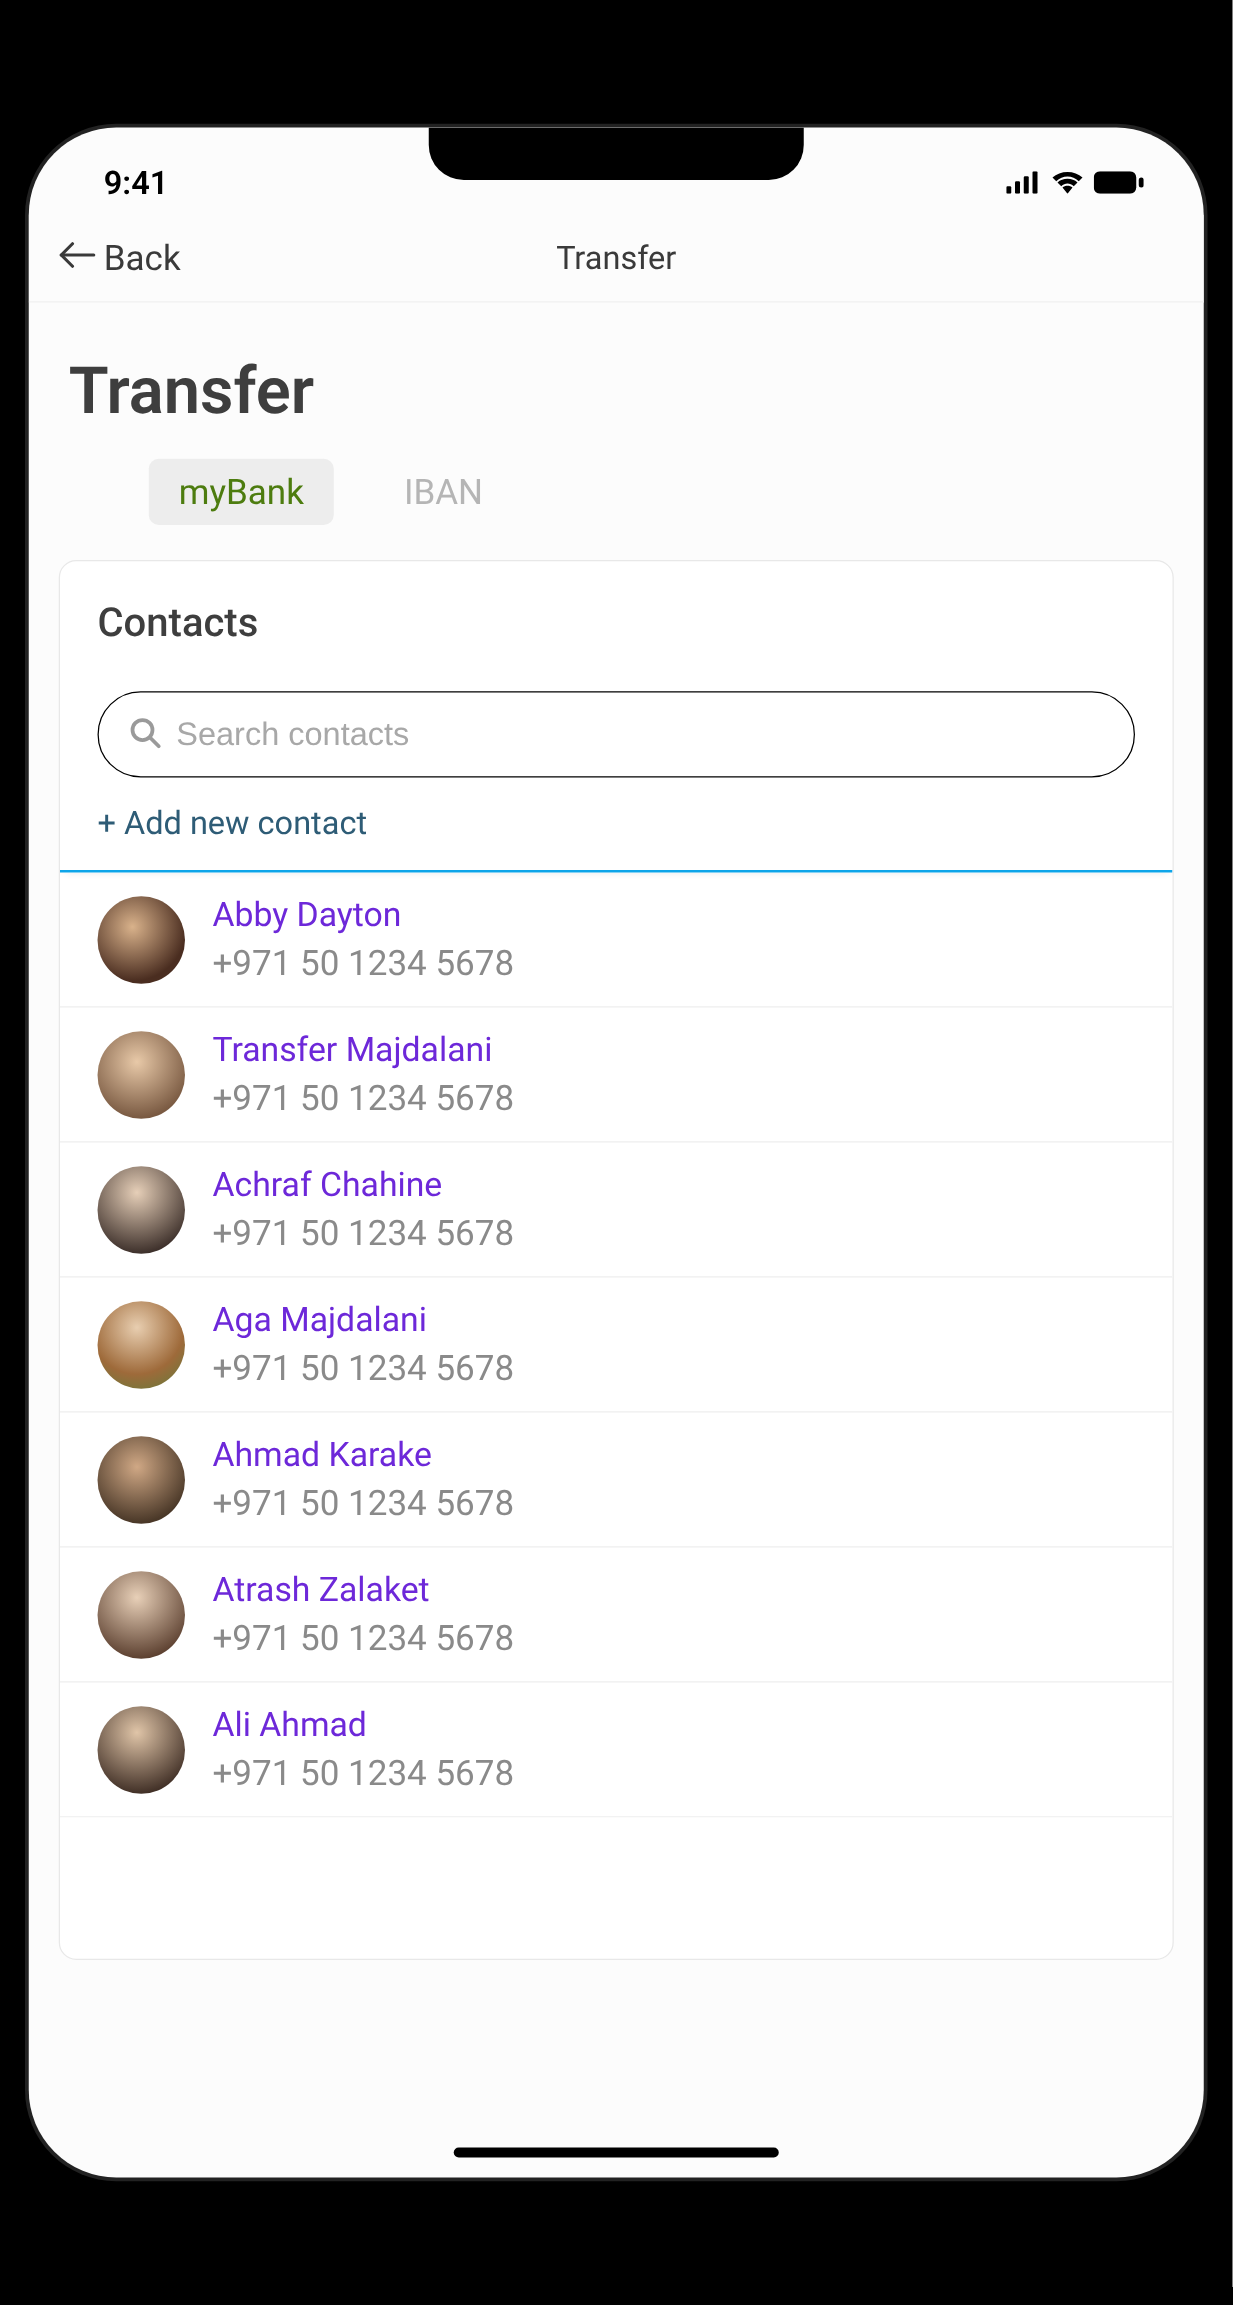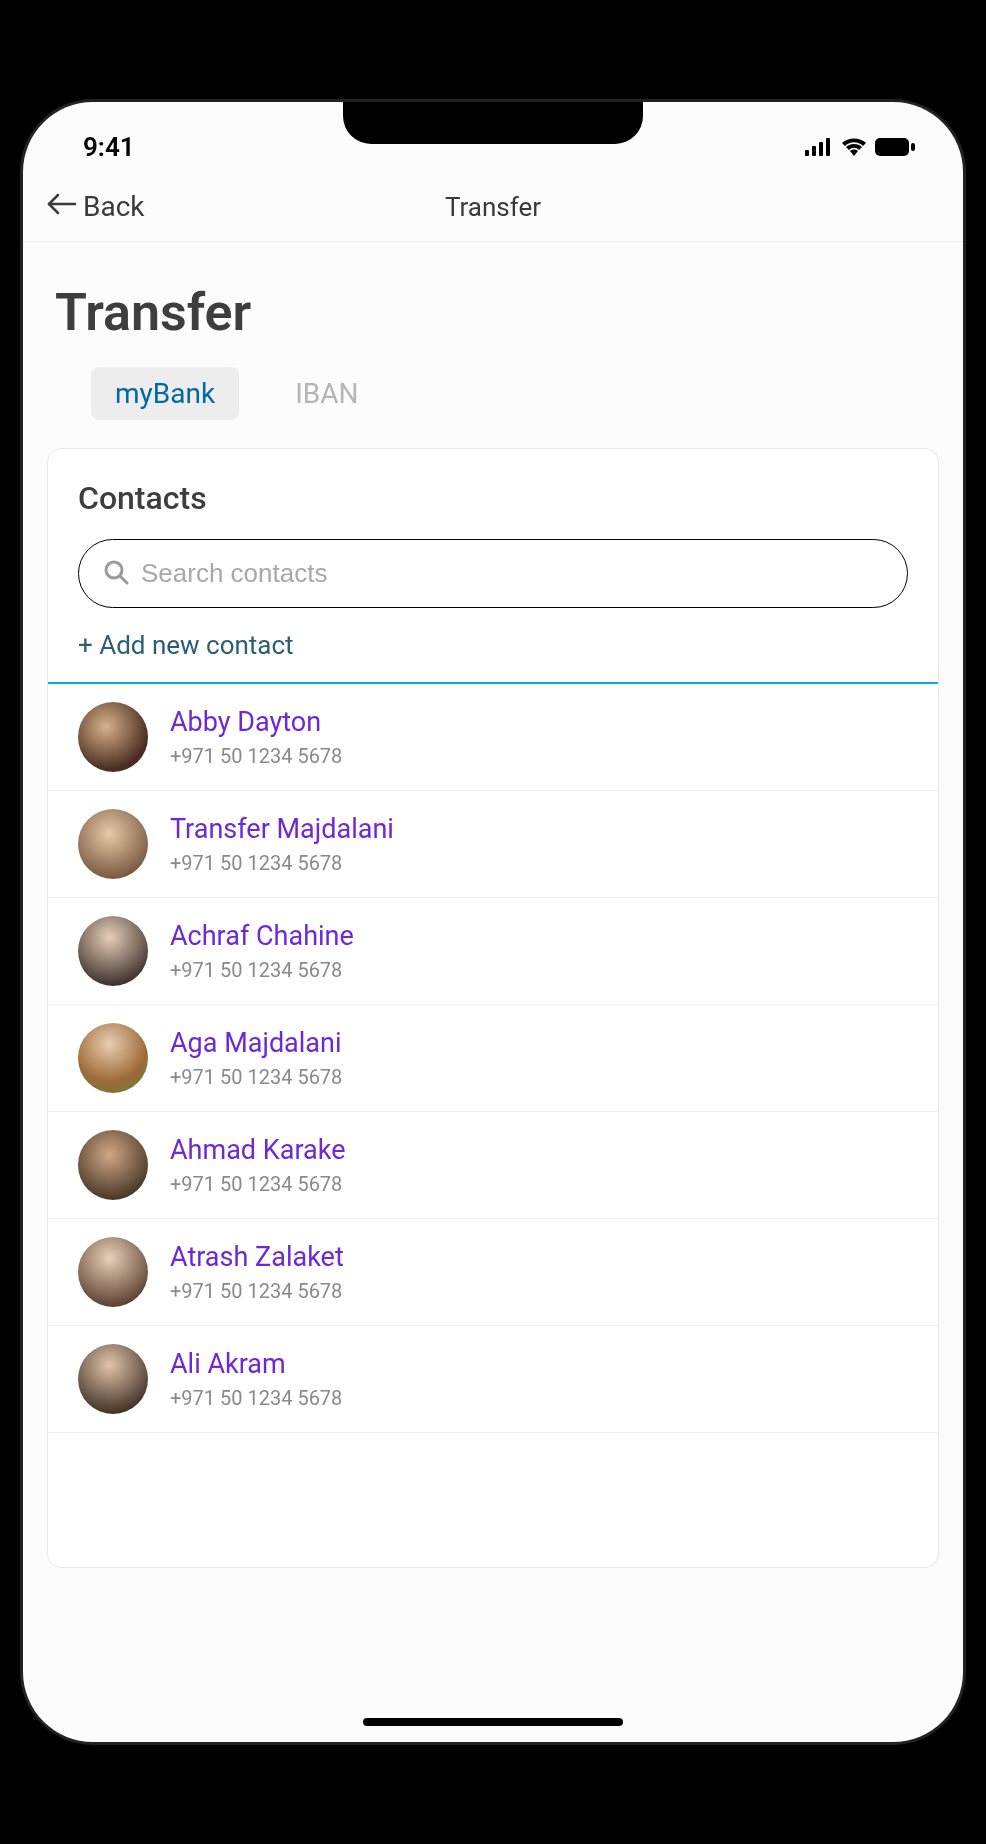--- a/index.html
+++ b/index.html
@@ -87,36 +87,37 @@
   }
   .tab {
     padding: 10px 24px;
     border-radius: 8px;
     font-size: 28px;
     color: #b5b5b5;
     cursor: pointer;
   }
   .tab.active {
     background: #ededed;
-    color: #0369a1;
+    color: #4d7c0f;
+    margin-left: 28px;
   }
   .card {
     border: 1px solid #e8e8e8;
     border-radius: 14px;
     padding: 30px 0 0 0;
     height: 1120px;
     overflow: hidden;
     background: #fff;
   }
   .card-title {
     font-size: 32px;
     font-weight: 500;
     color: #3e3e3e;
     padding: 0 30px;
-    margin-bottom: 22px;
+    margin-bottom: 36px;
   }
   .search-wrap { padding: 0 30px; margin-bottom: 22px; }
   .search {
     display: flex;
     align-items: center;
     border: 1px solid #000000;
     border-radius: 50px;
     padding: 18px 24px;
     gap: 12px;
   }
@@ -147,21 +148,21 @@
     cursor: pointer;
   }
   .avatar {
     width: 70px;
     height: 70px;
     border-radius: 50%;
     flex-shrink: 0;
   }
   .row-text { display: flex; flex-direction: column; gap: 6px; }
   .row-name { font-size: 27px; color: #6d28d9; font-weight: 400; }
-  .row-phone { font-size: 20px; color: #8a8a8a; }
+  .row-phone { font-size: 28px; color: #8a8a8a; }
   .home-indicator {
     position: absolute;
     bottom: 16px;
     left: 50%;
     transform: translateX(-50%);
     width: 260px;
     height: 8px;
     background: #000;
     border-radius: 6px;
   }
@@ -283,21 +284,21 @@
         <div class="row">
           <div class="avatar av5"></div>
           <div class="row-text">
             <span class="row-name">Atrash Zalaket</span>
             <span class="row-phone">+971 50 1234 5678</span>
           </div>
         </div>
         <div class="row">
           <div class="avatar av6"></div>
           <div class="row-text">
-            <span class="row-name">Ali Akram</span>
+            <span class="row-name">Ali Ahmad</span>
             <span class="row-phone">+971 50 1234 5678</span>
           </div>
         </div>
       </div>
     </div>
   </div>
 
   <div class="home-indicator"></div>
 </div>
 

